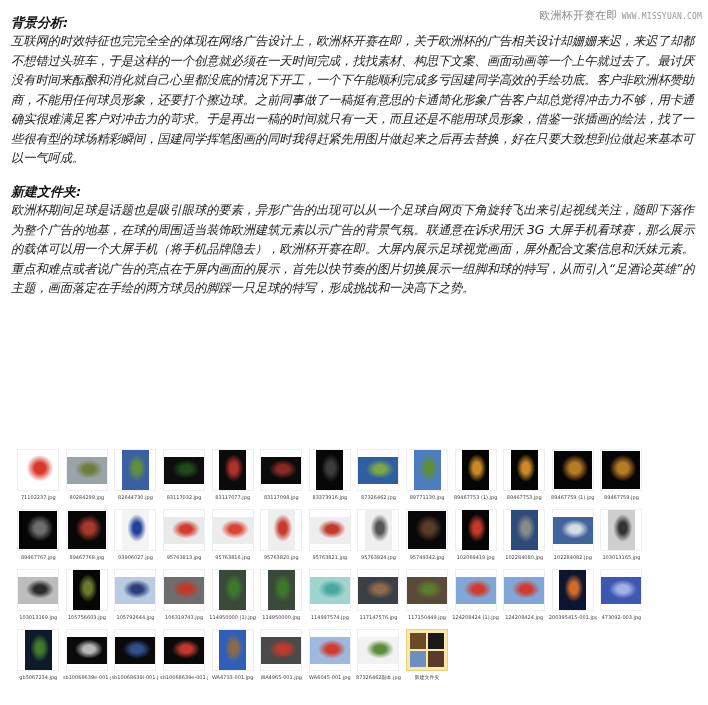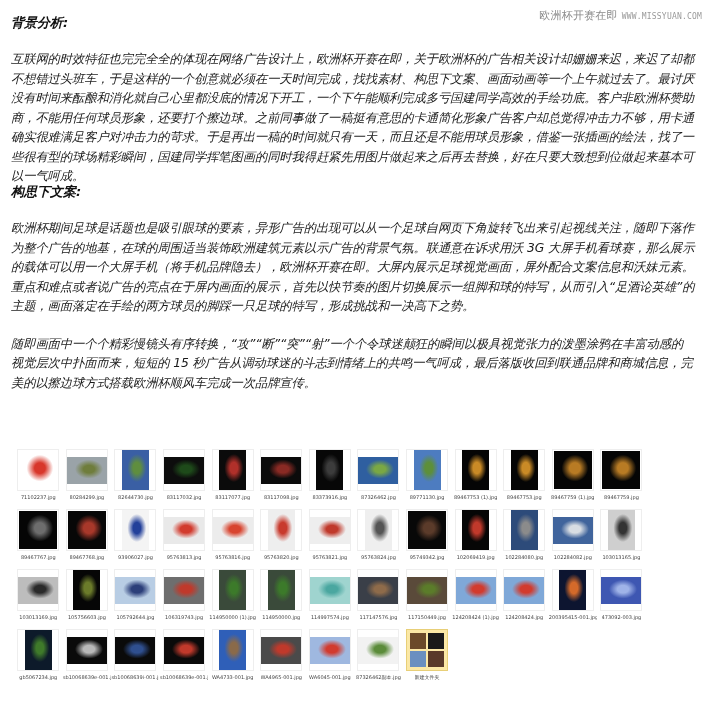--- a/index.html
+++ b/index.html
@@ -2,21 +2,21 @@
 <html><head>
   <meta charset="utf-8">
   <style>
     * { margin: 0; padding: 0; box-sizing: border-box; }
     html, body { width: 708px; height: 705px; background: #ffffff; overflow: hidden; }
     body { font-family: "DejaVu Sans", "Liberation Sans", sans-serif; color: #111; position: relative; }
     .watermark { position: absolute; top: 8px; right: 6px; font-size: 11px; color: #8a8a8a; letter-spacing: 0.2px; }
     .watermark .wm-url { font-family: "DejaVu Sans Mono", monospace; font-size: 8px; margin-left: 4px; color: #999; }
     .section { position: absolute; left: 11px; width: 684px; font-style: italic; }
     .section h2 { font-size: 13px; font-weight: bold; line-height: 18px; color: #111; }
-    .section p { font-size: 12.3px; line-height: 19.5px; color: #1a1a1a; letter-spacing: -0.1px; margin-top: 18px; }
+    .section p { font-size: 12.3px; line-height: 19.5px; color: #1a1a1a; letter-spacing: -0.1px; }
     #sec1 { top: 14px; }
     #sec2 { top: 183px; }
     #sec3 { top: 368px; }
     .grid { position: absolute; left: 14px; top: 449px; width: 690px; }
     .row { display: flex; height: 60px; }
     .cell { width: 48.6px; display: flex; flex-direction: column; align-items: center; }
     .thumbbox { width: 42px; height: 42px; border: 1px solid #eee; background: #fff; display: flex; align-items: center; justify-content: center; }
     .thumb { display: block; }
     .thumb.portrait { width: 27px; height: 40px; }
     .thumb.landscape { width: 40px; height: 27px; }
@@ -31,23 +31,22 @@
 <div class="watermark">
   <span>欧洲杯开赛在即</span><span class="wm-url">WWW.MISSYUAN.COM</span>
 </div>
 
 <div class="section" id="sec1">
   <h2>背景分析:</h2>
   <p>互联网的时效特征也完完全全的体现在网络广告设计上，欧洲杯开赛在即，关于欧洲杯的广告相关设计却姗姗来迟，来迟了却都不想错过头班车，于是这样的一个创意就必须在一天时间完成，找找素材、构思下文案、画面动画等一个上午就过去了。最讨厌没有时间来酝酿和消化就自己心里都没底的情况下开工，一个下午能顺利完成多亏国建同学高效的手绘功底。客户非欧洲杯赞助商，不能用任何球员形象，还要打个擦边球。之前同事做了一稿挺有意思的卡通简化形象广告客户却总觉得冲击力不够，用卡通确实很难满足客户对冲击力的苛求。于是再出一稿的时间就只有一天，而且还是不能用球员形象，借鉴一张插画的绘法，找了一些很有型的球场精彩瞬间，国建同学挥笔图画的同时我得赶紧先用图片做起来之后再去替换，好在只要大致想到位做起来基本可以一气呵成。</p>
 </div>
 
 <div class="section" id="sec2">
-  <h2>构思下文案:</h2>
+  <h2>新建文件夹:</h2>
   <p>欧洲杯期间足球是话题也是吸引眼球的要素，异形广告的出现可以从一个足球自网页下角旋转飞出来引起视线关注，随即下落作为整个广告的地基，在球的周围适当装饰欧洲建筑元素以示广告的背景气氛。联通意在诉求用沃 3G 大屏手机看球赛，那么展示的载体可以用一个大屏手机（将手机品牌隐去），欧洲杯开赛在即。大屏内展示足球视觉画面，屏外配合文案信息和沃妹元素。重点和难点或者说广告的亮点在于屏内画面的展示，首先以快节奏的图片切换展示一组脚和球的特写，从而引入“足酒论英雄”的主题，画面落定在手绘的两方球员的脚踩一只足球的特写，形成挑战和一决高下之势。</p>
-  <p>随即画面中一个个精彩慢镜头有序转换，“攻”“断”“突”“射”一个个令球迷颠狂的瞬间以极具视觉张力的泼墨涂鸦在丰富动感的视觉层次中扑面而来，短短的 15 秒广告从调动球迷的斗志到情绪上的共鸣一气呵成，最后落版收回到联通品牌和商城信息，完美的以擦边球方式搭载欧洲杯顺风车完成一次品牌宣传。</p>
 </div>
 
 <div class="section" id="sec3">
 </div>
 
 <div class="grid" id="file-grid">
     <div class="row">
       <div class="cell">
         <div class="thumbbox">
           <div class="thumb square" style="background: radial-gradient(at 55% 45%, rgb(216, 55, 43) 0%, rgb(216, 55, 43) 18%, rgb(255, 255, 255) 45%, rgb(255, 255, 255) 100%);"></div>

